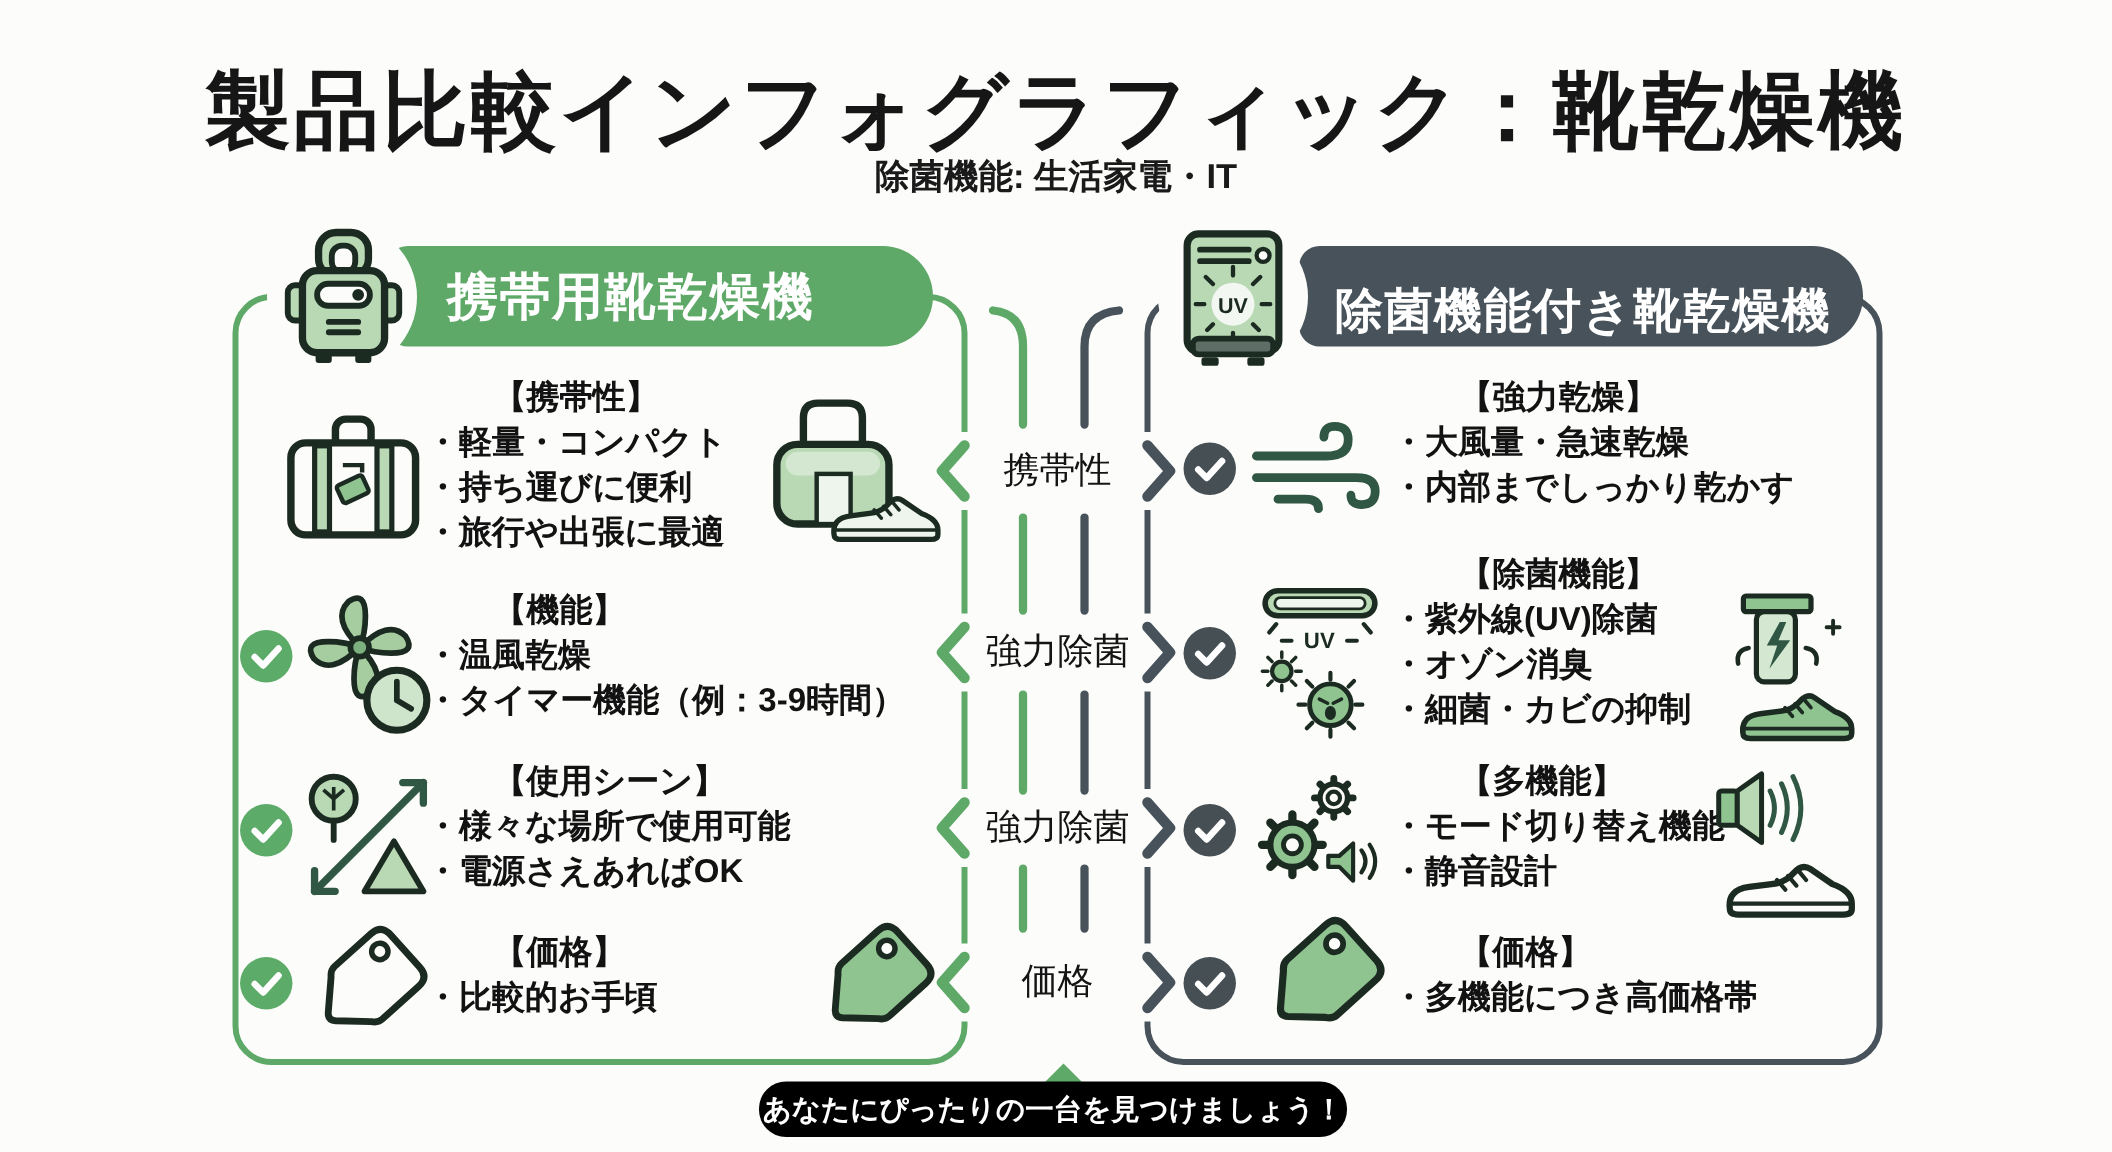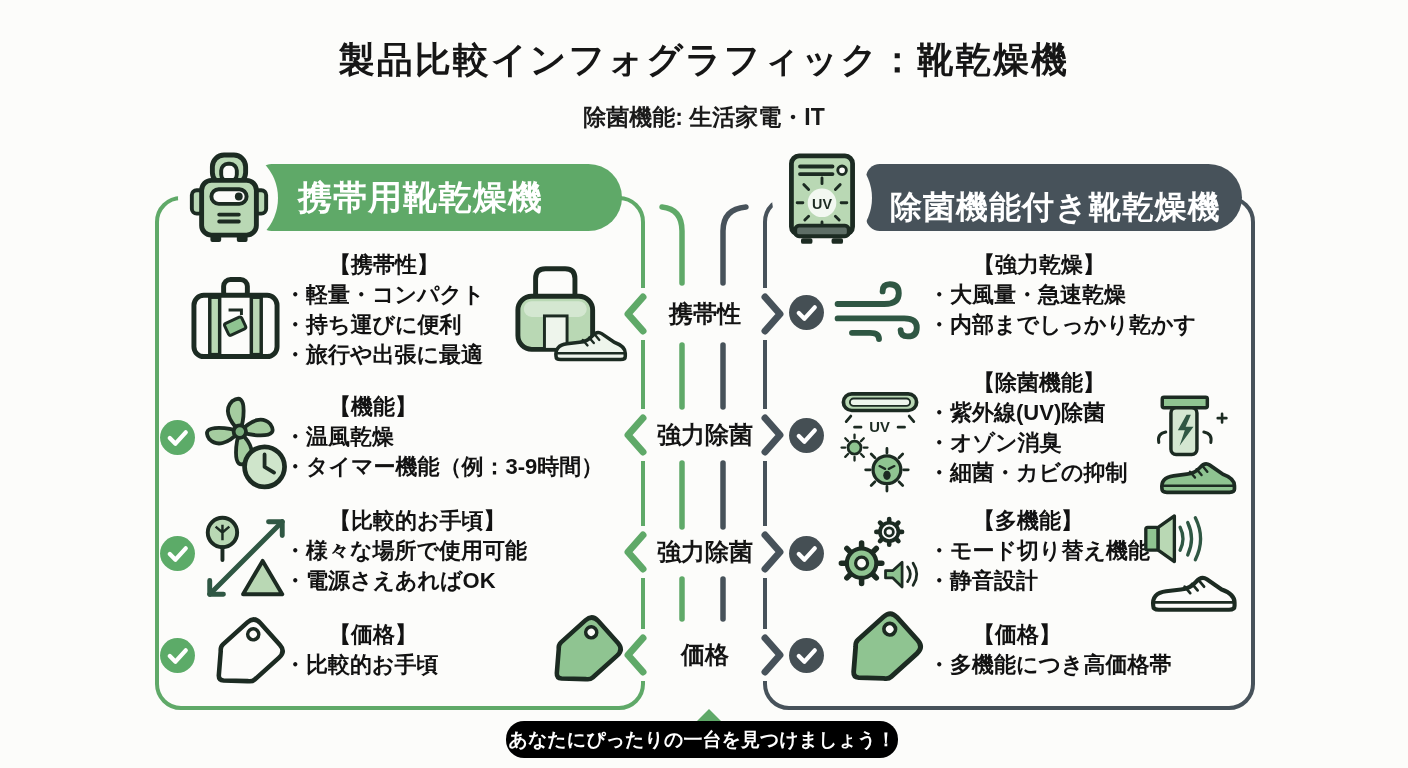--- a/index.html
+++ b/index.html
@@ -4,40 +4,40 @@
 <style>
   html,body{margin:0;padding:0;background:#e8e8e8;}
   .canvas{
     position:relative;width:1408px;height:768px;background:#fcfcfa;
     font-family:"Liberation Sans","DejaVu Sans",sans-serif;color:#121212;
     overflow:hidden;margin:0 auto;
   }
   .abs{position:absolute;}
   .page-title{
     left:0;right:0;top:36px;text-align:center;
-    font-size:36px;font-weight:bold;letter-spacing:2px;color:#161616;
+    font-size:57px;font-weight:bold;letter-spacing:2px;color:#161616;
   }
   .page-subtitle{
     left:0;right:0;top:102px;text-align:center;
     font-size:23px;font-weight:bold;color:#1a1a1a;
   }
   .panel{box-sizing:border-box;border-radius:26px;background:transparent;}
   .panel.green{left:155px;top:196px;width:490px;height:514px;border:4px solid #5fa968;}
   .panel.dark {left:763px;top:196px;width:492px;height:514px;border:4px solid #47525a;}
   .hdr{height:67px;border-radius:14px 34px 34px 14px;z-index:2;display:flex;align-items:center;}
   .hdr.green{left:258px;top:164px;width:364px;background:#5fa968;}
   .hdr.dark {left:866px;top:164px;width:376px;background:#47525a;}
   .hdr span{color:#ffffff;font-weight:bold;white-space:nowrap;}
   .hdr.green span{font-size:34px;padding-left:40px;letter-spacing:1px;}
   .hdr.dark  span{font-size:32px;padding-left:24px;letter-spacing:1px;margin-top:20px;}
   .halo{width:100px;height:100px;border-radius:50%;background:#fcfcfa;z-index:3;}
   .hicon{z-index:4;}
   .sec-text{font-weight:bold;font-size:22px;line-height:30px;white-space:nowrap;color:#121212;}
   .sec-text .t{letter-spacing:0px;margin-left:45px;}
-  .mid-label{width:112px;text-align:center;font-size:24px;font-weight:bold;color:#141414;line-height:28px;z-index:5;}
+  .mid-label{width:112px;text-align:center;font-size:24px;font-weight:normal;color:#141414;line-height:28px;z-index:5;}
   .footer-banner{
     left:506px;top:721px;width:392px;height:37px;background:#000000;border-radius:18px;
     display:flex;align-items:center;justify-content:center;z-index:6;
   }
   .footer-banner span{color:#fff;font-weight:bold;font-size:19px;white-space:nowrap;}
   .footer-tri{
     left:696px;top:709px;width:0;height:0;z-index:6;
     border-left:13px solid transparent;border-right:13px solid transparent;
     border-bottom:13px solid #5fa968;
   }
@@ -158,21 +158,21 @@
     <svg width="98" height="98" viewBox="0 0 100 100">
       <path d="M14 88 L88 14" stroke="#2f5743" stroke-width="5" stroke-linecap="round"></path>
       <path d="M88 28 L88 14 L74 14 M28 88 L14 88 L14 74" fill="none" stroke="#2f5743" stroke-width="5" stroke-linecap="round" stroke-linejoin="round"></path>
       <circle cx="27" cy="25" r="15" fill="#b9d8b4" stroke="#1c2b22" stroke-width="4"></circle>
       <path d="M27 17 V33 M27 25 L20 19 M27 25 L34 19" stroke="#1c2b22" stroke-width="2.5" fill="none"></path>
       <path d="M27 40 V53" stroke="#1c2b22" stroke-width="4" stroke-linecap="round"></path>
       <path d="M48 88 L68 54 L88 88 Z" fill="#b9d8b4" stroke="#1c2b22" stroke-width="4" stroke-linejoin="round"></path>
     </svg>
   </div>
   <div class="abs sec-text" style="left:284px;top:506px;">
-    <div class="t">【比較的お手頃】</div>
+    <div class="t">【使用シーン】</div>
     <div>・様々な場所で使用可能</div>
     <div>・電源さえあればOK</div>
   </div>
 
   <div class="abs" style="left:159px;top:637px;">
     <svg width="37" height="37" viewBox="0 0 36 36">
         <circle cx="18" cy="18" r="17" fill="#5cab68"></circle>
     <path d="M10.5 18.5 L16 24 L26 13" stroke="#fff" stroke-width="4.2" fill="none" stroke-linecap="round" stroke-linejoin="round"></path>
       </svg>
   </div>

